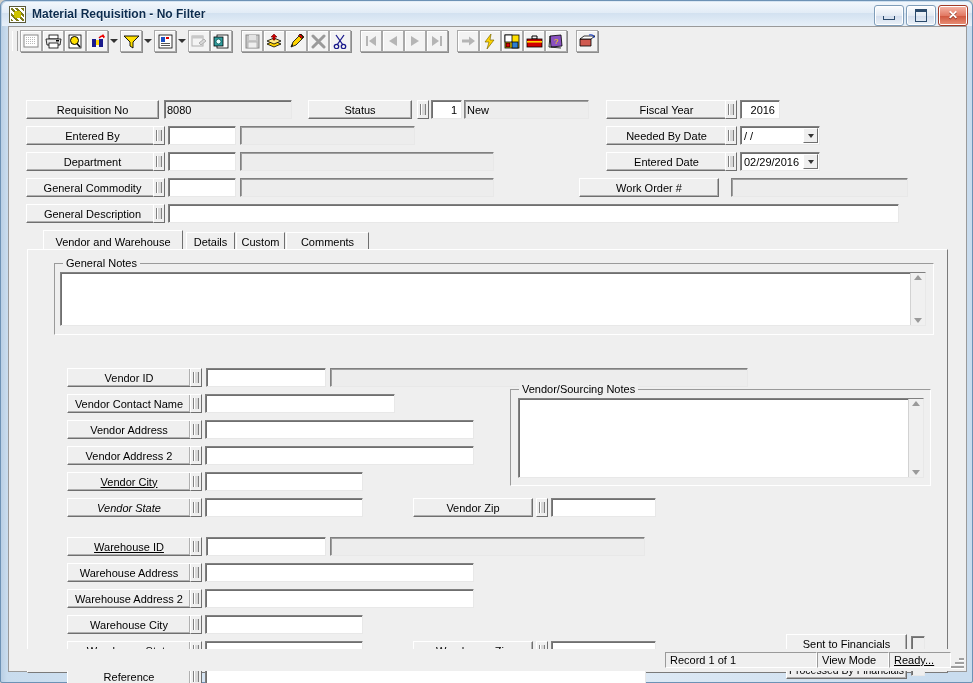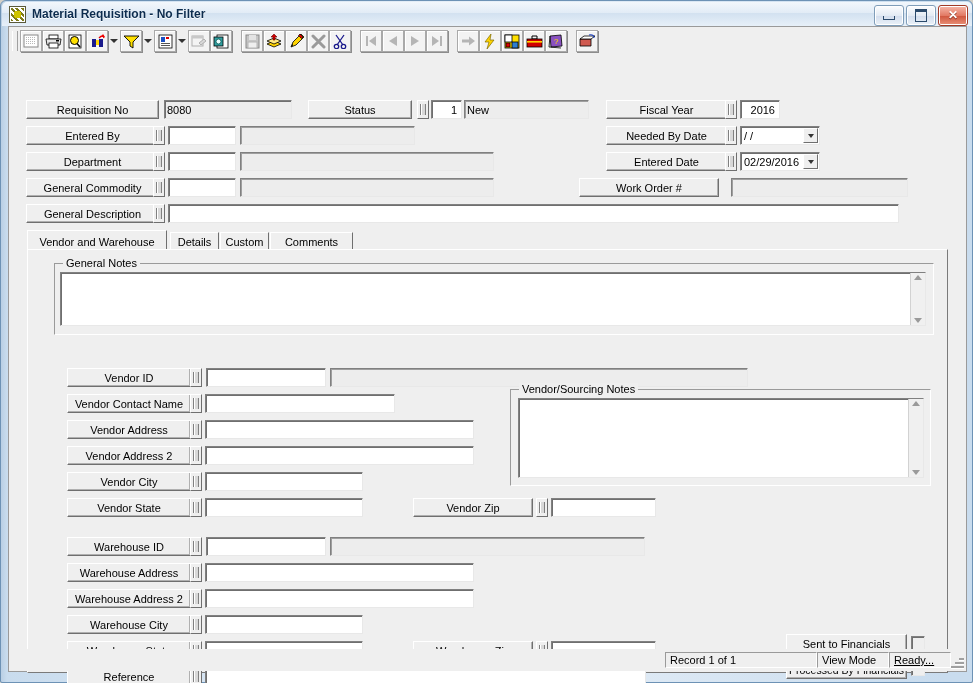--- a/index.html
+++ b/index.html
@@ -137,20 +137,21 @@
   .combo .cbtn .caret{border-left-width:3px;border-right-width:3px;border-top-width:4px;}
 
   
   #tabstrip{position:absolute;left:18px;top:177px;width:920px;height:18px;}
   .tab{
     position:absolute;top:0;height:18px;box-sizing:border-box;
     background:#efefef;font-size:11px;color:#000;
     display:flex;align-items:center;justify-content:center;
     border:1px solid #ffffff;border-right-color:#6f6f6f;border-bottom:none;
     white-space:nowrap;
+    margin-left:16px;
   }
   .tab.sel{top:-2px;height:22px;font-weight:normal;}
   #tabpanel{
     position:absolute;left:18px;top:194px;width:921px;height:424px;
     box-sizing:border-box;background:#efefef;
     border:1px solid #ffffff;border-right-color:#7a7a7a;border-bottom-color:#7a7a7a;
   }
   .grp{position:absolute;box-sizing:border-box;
     border:1px solid #ffffff;border-left-color:#9a9a9a;border-top-color:#9a9a9a;}
   .grp-title{position:absolute;font-size:11px;background:#efefef;padding:0 3px;top:-7px;left:8px;white-space:nowrap;}
@@ -530,27 +531,27 @@
             <i></i>
           </div>
         <div class="fld" style="left:177px;top:170px;width:269px;"></div>
 
         <div class="lbl-btn" style="left:39px;top:196px;width:124px;">Vendor Address 2</div>
         <div class="spin" style="left:162px;top:196px;">
             <i></i>
           </div>
         <div class="fld" style="left:177px;top:196px;width:269px;"></div>
 
-        <div class="lbl-btn" style="left:39px;top:222px;width:124px;">Vendor City</div>
+        <div class="lbl-btn" style="left:39px;top:222px;width:124px;text-decoration:underline;">Vendor City</div>
         <div class="spin" style="left:162px;top:222px;">
             <i></i>
           </div>
         <div class="fld" style="left:177px;top:222px;width:158px;"></div>
 
-        <div class="lbl-btn" style="left:39px;top:248px;width:124px;">Vendor State</div>
+        <div class="lbl-btn" style="left:39px;top:248px;width:124px;font-style:italic;">Vendor State</div>
         <div class="spin" style="left:162px;top:248px;">
             <i></i>
           </div>
         <div class="fld" style="left:177px;top:248px;width:158px;"></div>
 
         <div class="lbl-btn" style="left:385px;top:248px;width:120px;">Vendor Zip</div>
         <div class="spin" style="left:508px;top:248px;">
             <i></i>
           </div>
         <div class="fld" style="left:523px;top:248px;width:105px;"></div>
@@ -559,21 +560,21 @@
           <span class="grp-title">Vendor/Sourcing Notes</span>
         </div>
         <div class="memo" style="left:490px;top:148px;width:406px;height:80px;">
           <div style="flex:1"></div>
           <div class="sb">
             <span class="arrow-u"></span>
             <span class="arrow-d"></span>
           </div>
         </div>
 
-        <div class="lbl-btn" style="left:39px;top:287px;width:124px;">Warehouse ID</div>
+        <div class="lbl-btn" style="left:39px;top:287px;width:124px;text-decoration:underline;">Warehouse ID</div>
         <div class="spin" style="left:162px;top:287px;">
             <i></i>
           </div>
         <div class="fld" style="left:178px;top:287px;width:120px;"></div>
         <div class="fld ro" style="left:302px;top:287px;width:315px;box-shadow:inset 1px 1px 0 #9f9f9f;"></div>
 
         <div class="lbl-btn" style="left:39px;top:313px;width:124px;">Warehouse  Address</div>
         <div class="spin" style="left:162px;top:313px;">
             <i></i>
           </div>

